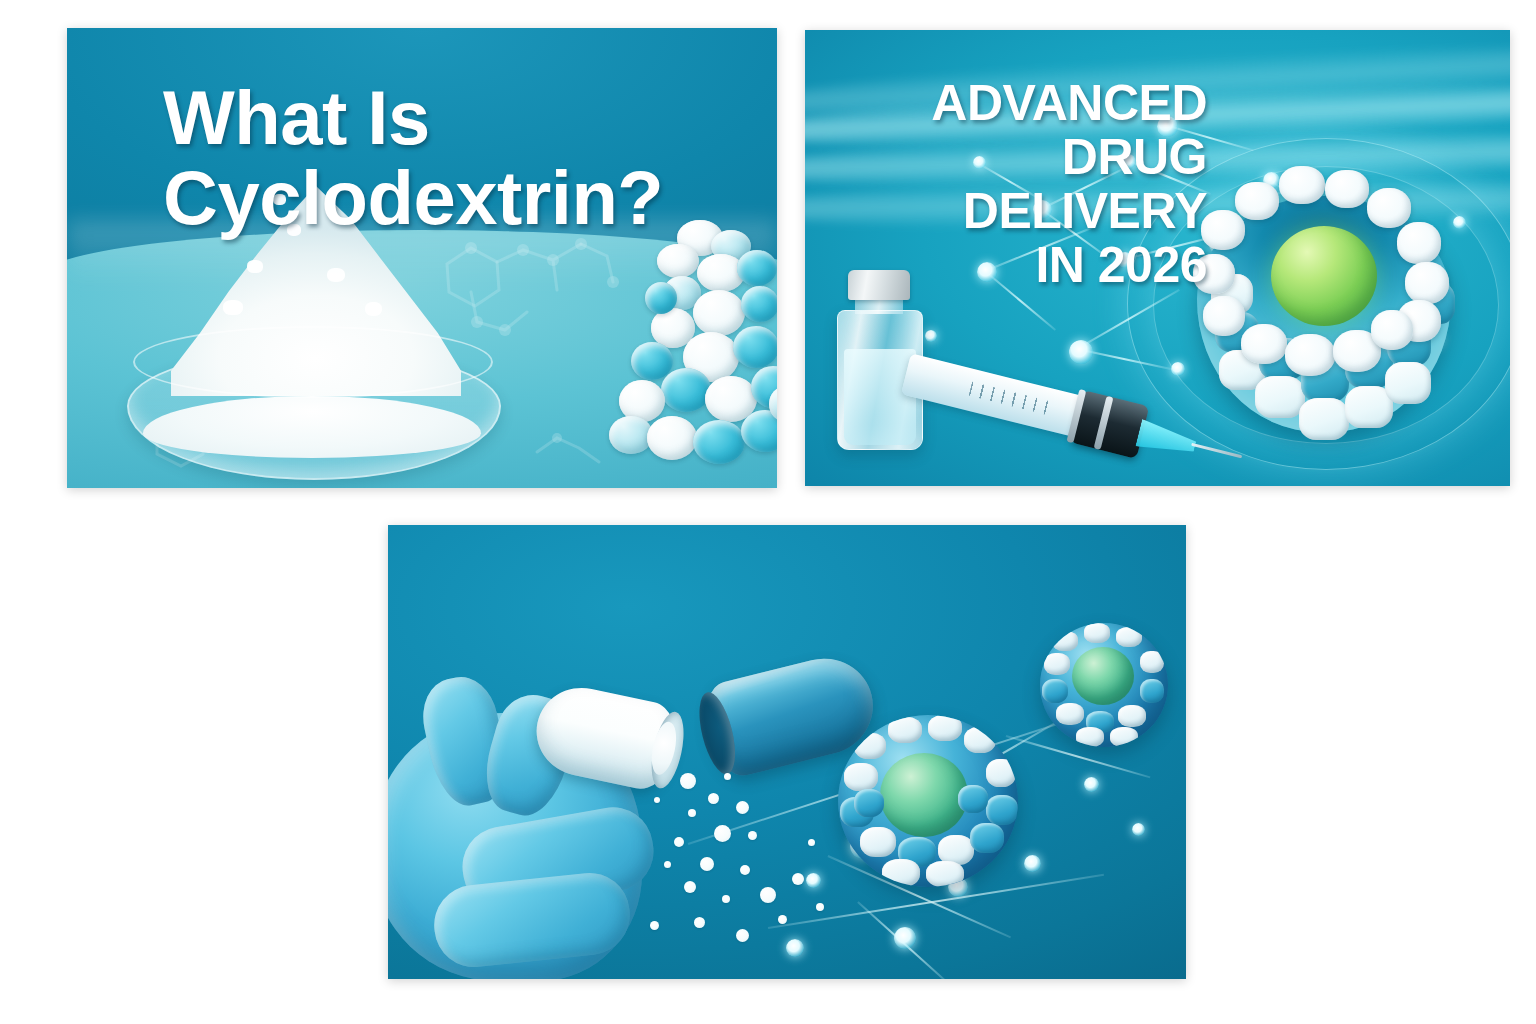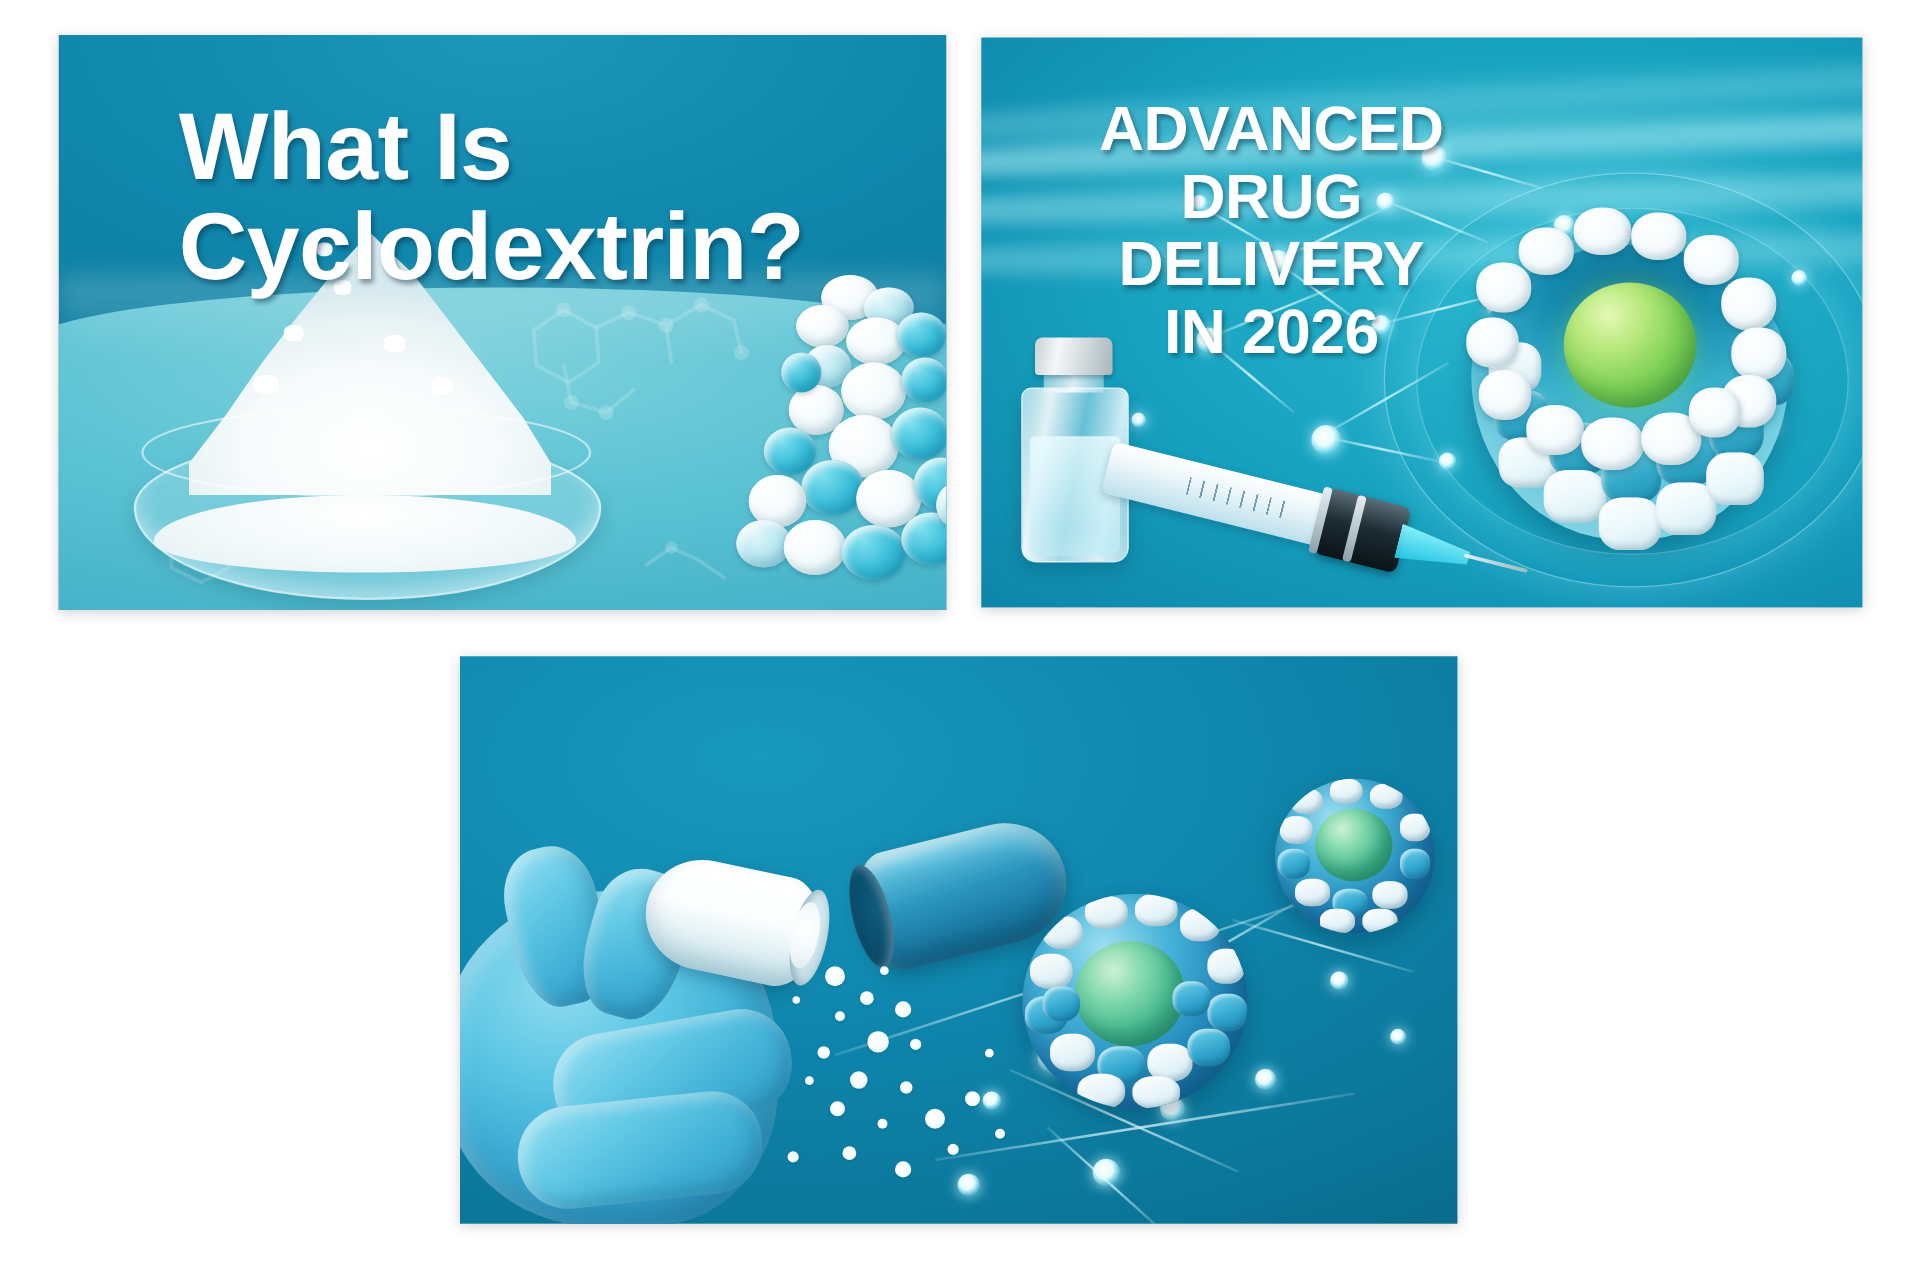--- a/index.html
+++ b/index.html
@@ -12,20 +12,21 @@
     height: 1024px;
     position: relative;
     overflow: hidden;
     font-family: "Liberation Sans", sans-serif;
   }
 
   .collage {
     position: absolute;
     inset: 0;
     background: #ffffff;
+    margin-left: 20px;
   }
 
   
   .panel {
     position: absolute;
     overflow: hidden;
     box-shadow: 0 2px 10px rgba(0,0,0,0.18);
   }
 
   .panel-title {
@@ -538,21 +539,21 @@
       <div class="cd-knob" style="left:18px;top:92px;width:42px;height:40px;"></div>
       <div class="cd-knob" style="left:230px;top:100px;width:44px;height:42px;"></div>
       <div class="cd-knob" style="left:28px;top:134px;width:42px;height:40px;"></div>
       <div class="cd-knob" style="left:222px;top:138px;width:44px;height:42px;"></div>
       <div class="cd-knob" style="left:66px;top:162px;width:46px;height:40px;"></div>
       <div class="cd-knob" style="left:110px;top:172px;width:50px;height:42px;"></div>
       <div class="cd-knob" style="left:158px;top:168px;width:48px;height:42px;"></div>
       <div class="cd-knob" style="left:196px;top:148px;width:42px;height:40px;"></div>
     </div>
 
-    <div class="panel-title" style="left:62px; top:46px; font-size:50px; text-align:center; width:340px; line-height:1.08;">ADVANCED
+    <div class="panel-title" style="left:62px; top:46px; font-size:50px; text-align:right; width:340px; line-height:1.08;">ADVANCED
 DRUG DELIVERY
 IN 2026</div>
   </div>
 
   <div class="panel" id="panel-3">
 
     <div>
       <div class="net-line" style="left:300px;top:318px;width:420px;transform:rotate(-18deg);"></div>
       <div class="net-line" style="left:380px;top:402px;width:340px;transform:rotate(-9deg);"></div>
       <div class="net-line" style="left:440px;top:330px;width:200px;transform:rotate(24deg);"></div>

